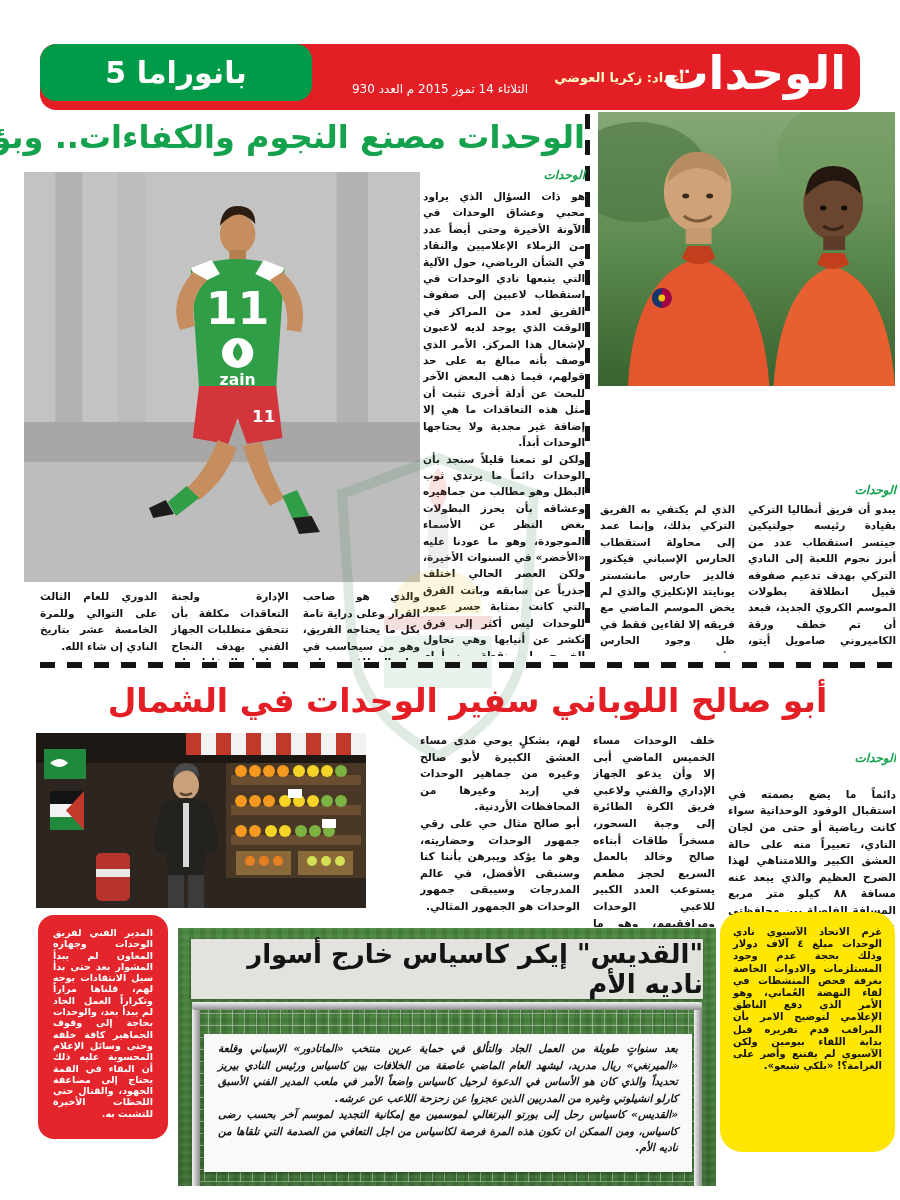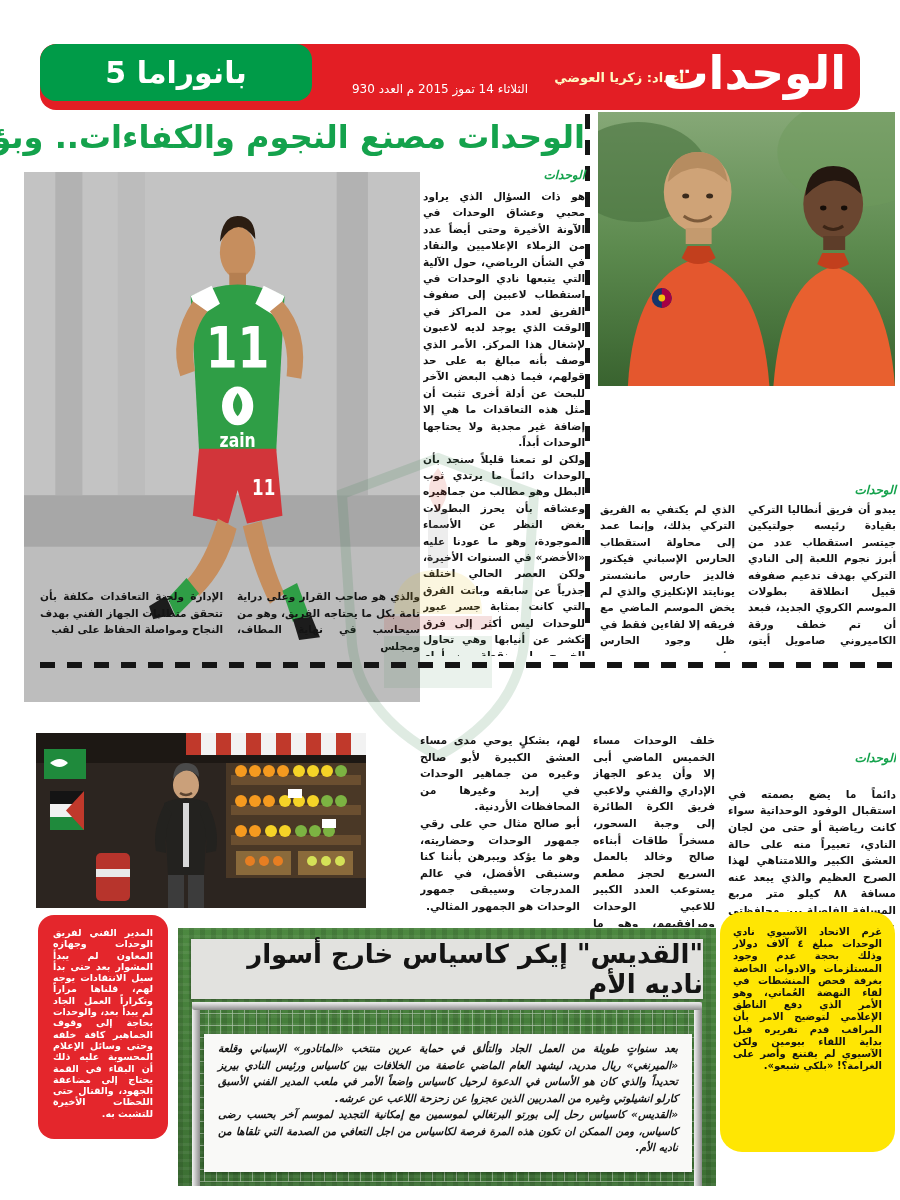--- a/index.html
+++ b/index.html
@@ -137,21 +137,21 @@
   .casillas-body{
     position:absolute; left:26px; right:24px; top:106px; height:138px;
     background:#f9f9f7; padding:6px 14px;
     color:#141414; font-size:10.5px; font-weight:700; font-style:italic;
     line-height:16.5px; text-align:justify; overflow:hidden; white-space:pre-line;
     box-shadow:0 1px 3px rgba(0,0,0,.35);
   }
   
   .photo{ position:absolute; overflow:hidden; }
   .photo-a{ left:598px; top:112px; width:297px; height:274px; }
-  .photo-b{ right:480px; left:24px; top:172px; height:530px; }
+  .photo-b{ right:480px; left:24px; top:172px; height:410px; }
   .photo-c{ left:36px; top:733px; width:330px; height:175px; }
   .photo svg{ display:block; width:100%; height:100%; }
   .watermark{
     position:absolute; left:318px; top:450px; width:240px; height:320px;
     opacity:.15; pointer-events:none;
   }
 </style>
 </head>
 <body>
 
@@ -245,39 +245,41 @@
         <path d="M248 324 l10 24 l16 -4 l-12 -26 Z" fill="#2f9e46"></path>
         <path d="M136 328 l-16 8 l4 10 l20 -4 Z" fill="#1c1c1c"></path>
         <path d="M258 346 l6 16 l20 -2 l-8 -16 Z" fill="#1c1c1c"></path>
       </g>
     </svg>
   </div>
 
   <div class="strip">
     <div>والذي هو صاحب القرار وعلى دراية تامة بكل ما يحتاجه الفريق، وهو من سيحاسب في نهاية المطاف، ومجلس</div>
     <div>الإدارة ولجنة التعاقدات مكلفة بأن تتحقق متطلبات الجهاز الفني بهدف النجاح ومواصلة الحفاظ على لقب</div>
+    <div>الدوري للعام الثالث على التوالي وللمرة الخامسة عشر بتاريخ النادي إن شاء الله.</div>
   </div>
 
   <div class="kicker kicker-2">الوحدات</div>
   <div class="cols-2">
     <div class="c-r">يبدو أن فريق أنطاليا التركي بقيادة رئيسه جولتيكين جيتسر استقطاب عدد من أبرز نجوم اللعبة إلى النادي التركي بهدف تدعيم صفوفه قبيل انطلاقة بطولات الموسم الكروي الجديد، فبعد أن تم خطف ورقة الكاميروني صامويل أيتو، واقترابه خطوة مؤثرة بالتعاقد مع النجم البرازيلي رونالدينو؛ في الوقت</div>
     <div class="c-l">الذي لم يكتفي به الفريق التركي بذلك، وإنما عمد إلى محاولة استقطاب الحارس الإسباني فيكتور فالديز حارس مانشستر يونايتد الإنكليزي والذي لم يخض الموسم الماضي مع فريقه إلا لقاءين فقط في ظل وجود الحارس الأساسي دي خيا، وهو ما يمكن أن يرجح ورقة فالديز للرحيل إلى أنطاليا في حال بقاءه إحتياطياً مع «الشياطين الحمر».</div>
   </div>
 
   <svg class="watermark" viewBox="0 0 240 320">
     <path d="M120 8 l96 36 l-10 150 q-8 70 -86 112 q-78 -42 -86 -112 l-10 -150 Z" fill="none" stroke="#2f7d46" stroke-width="10"></path>
     <path d="M120 120 q44 0 44 44 l-88 0 q0 -44 44 -44" fill="#e8c531"></path>
     <rect x="66" y="166" width="108" height="14" fill="#c03a30"></rect>
     <rect x="110" y="60" width="20" height="58" fill="#8e8e8e"></rect>
     <path d="M120 18 q18 22 0 44 q-18 -22 0 -44" fill="#d23b2f"></path>
     <rect x="66" y="186" width="108" height="52" fill="#3c8a4e" opacity="0.7"></rect>
   </svg>
 
   <div class="divider-h"></div>
 
+  <div class="headline-3">أبو صالح اللوباني سفير الوحدات في الشمال</div>
 
   <div class="photo photo-c">
     <svg viewBox="0 0 330 175" preserveAspectRatio="none">
       <rect width="330" height="175" fill="#2c2520"></rect>
       <rect x="0" y="0" width="330" height="30" fill="#1d1814"></rect>
 
       <g>
         <rect x="150" y="0" width="180" height="22" fill="#c0392b"></rect>
         <rect x="165" y="0" width="15" height="22" fill="#f2f2f2"></rect>
         <rect x="195" y="0" width="15" height="22" fill="#f2f2f2"></rect>

